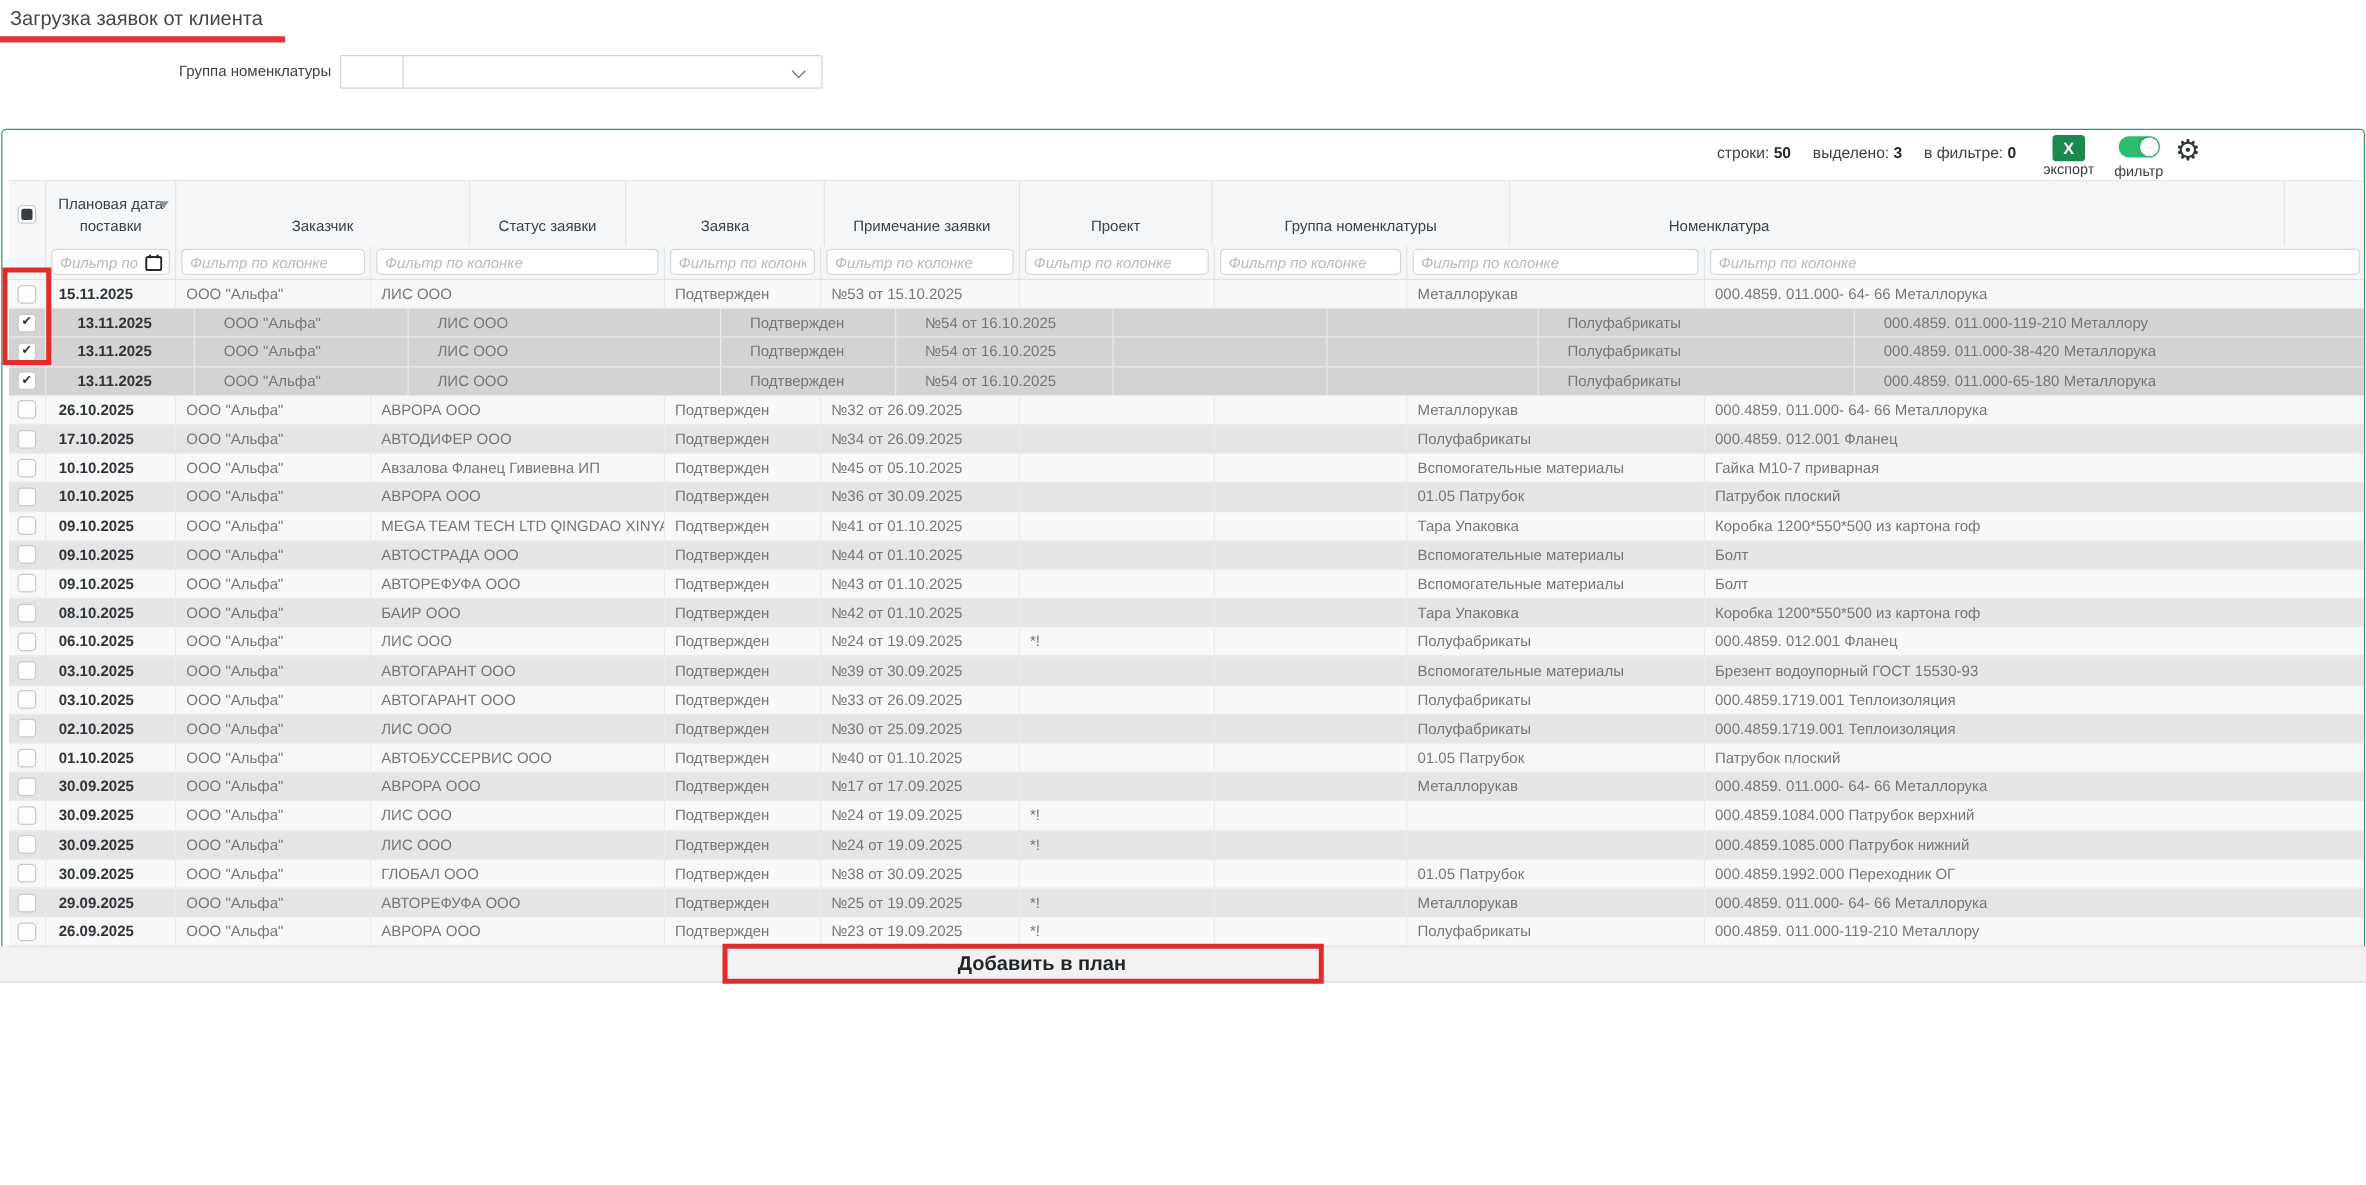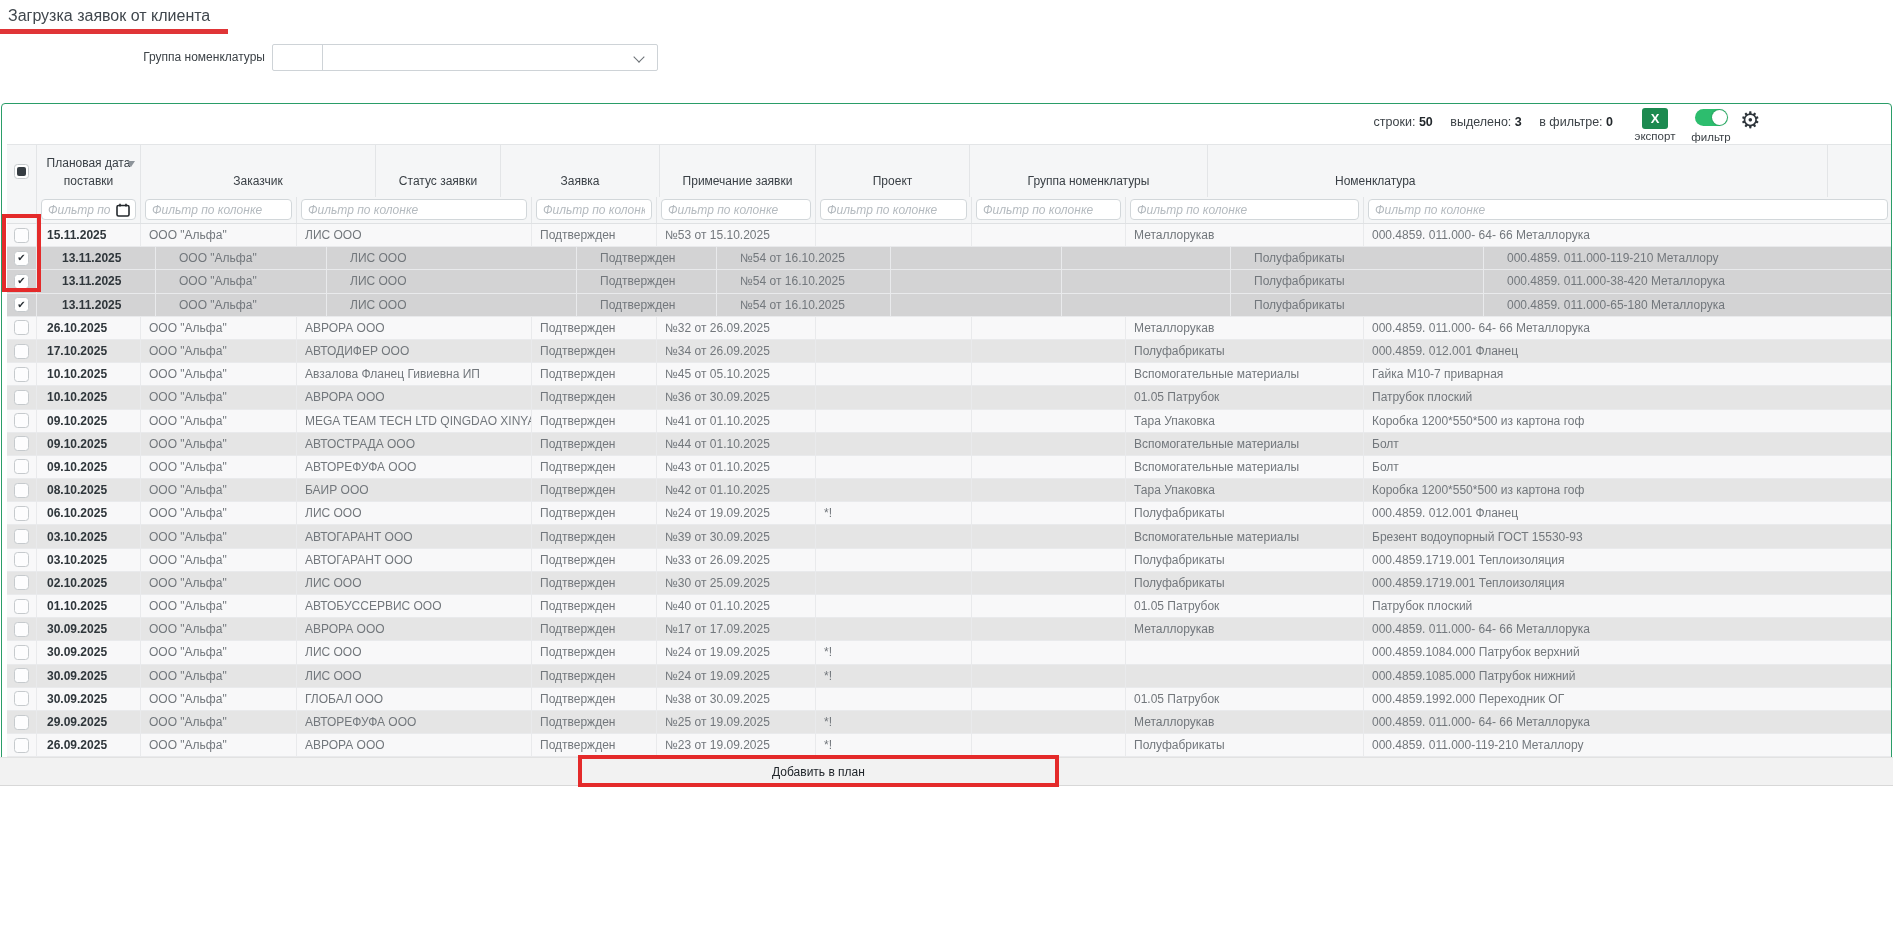--- a/index.html
+++ b/index.html
@@ -70,21 +70,21 @@
   .cb-head { width:15px; height:15px; border:1.5px solid #c6cacd; border-radius:3.5px; background:#fff; display:inline-flex; align-items:center; justify-content:center; }
   .cb-head .inner { width:9px; height:9px; background:#363d43; border-radius:2px; }
   .sort-ico { position:absolute; right:5px; top:16px; width:0; height:0; border-left:4.5px solid transparent; border-right:4.5px solid transparent; border-top:6px solid #8d949a; }
 
   
   .hscroll-track { position:absolute; left:4px; right:4px; bottom:1px; height:8px; background:#ededee; border-radius:4px; }
   .hscroll-thumb { position:absolute; left:135px; top:0; width:682px; height:8px; background:#818181; border-radius:4px; cursor:pointer; }
 
   
   .bottom-bar { position:absolute; left:0; top:757px; width:1893px; height:29px; background:#f2f2f2; border-top:1px solid #e2e2e2; border-bottom:1px solid #d8d8d8; }
-  .add-btn { position:absolute; left:580px; top:0; width:477px; height:28px; display:flex; align-items:center; justify-content:center; font-size:12px; font-weight:normal; color:#21262b; cursor:pointer; }
+  .add-btn { position:absolute; left:595px; top:0; width:477px; height:28px; display:flex; align-items:center; justify-content:center; font-size:16px; font-weight:bold; color:#21262b; cursor:pointer; }
 
   
   .ann-box { position:absolute; border:4px solid #e42a2a; z-index:60; }
   .ann-checks { left:2px; top:214px; width:39px; height:78px; }
   .ann-button { left:578px; top:755px; width:481px; height:32px; }
 </style>
 </head>
 <body>
 
 <div class="stage">

